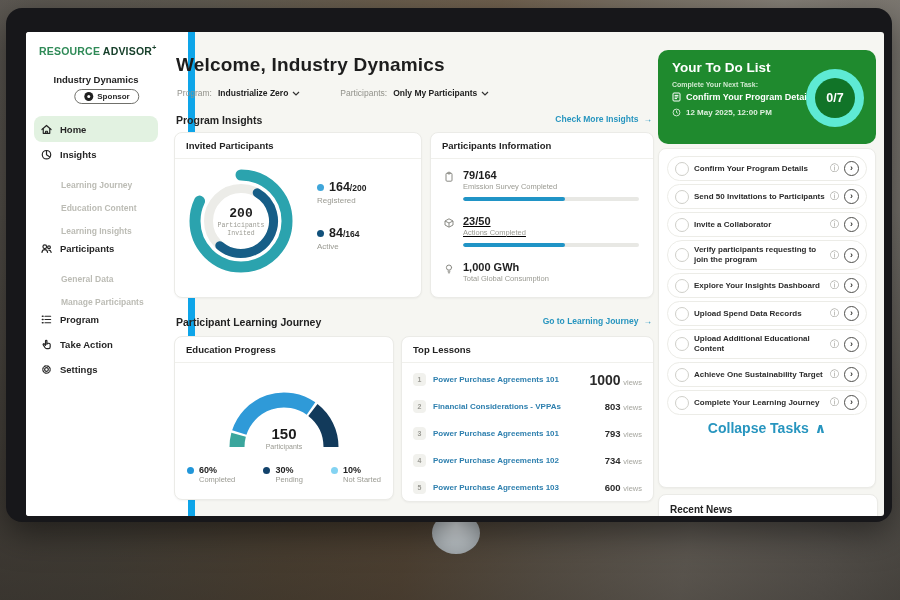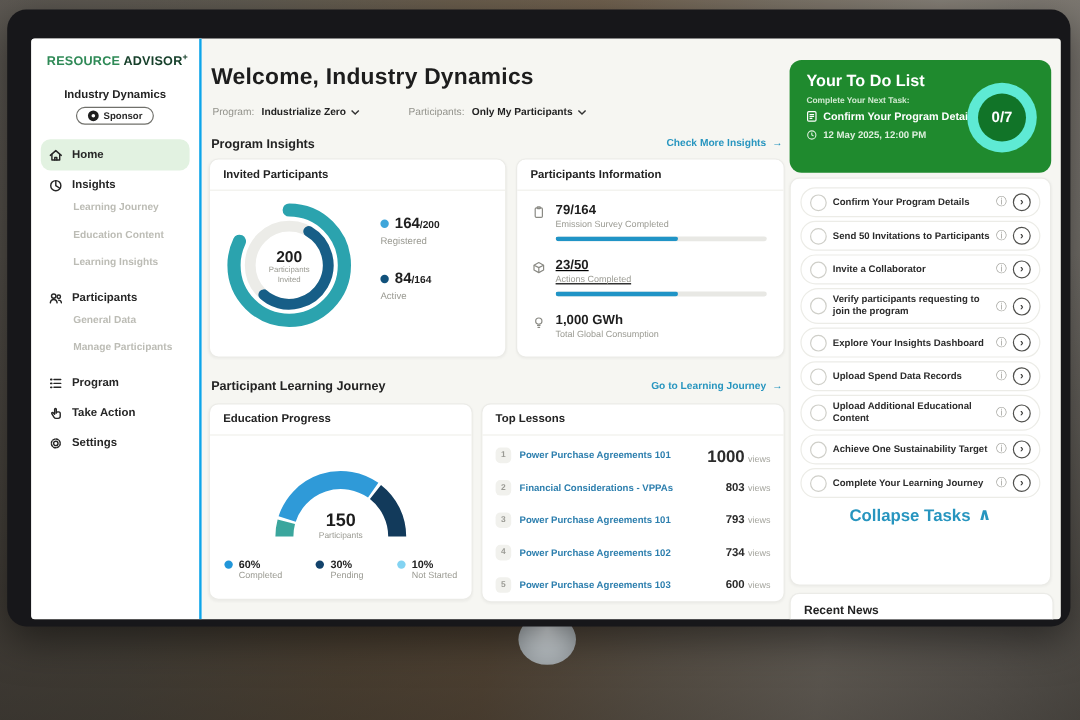--- a/index.html
+++ b/index.html
@@ -11,34 +11,34 @@
       background:linear-gradient(100deg,#524e49 0%,#585349 20%,#665743 38%,#6f5c46 50%,#7c7264 64%,#8b857c 78%,#79756f 92%,#6b6862 100%);}
   .bg::after{content:"";position:absolute;inset:0;
       background:linear-gradient(180deg,rgba(125,120,112,.25) 0%,rgba(0,0,0,0) 35%,rgba(30,26,22,.5) 100%);}
   .stand{left:432px;top:512px;width:48px;height:42px;border-radius:50%;
       background:radial-gradient(circle at 50% 30%,#e8edf0 0%,#c2c9cd 45%,#8d9397 100%);}
   
   .monitor{left:6px;top:8px;width:886px;height:514px;background:#17171a;border-radius:16px;
       box-shadow:0 10px 34px rgba(0,0,0,.5);}
   .screen{left:20px;top:24px;width:858px;height:484px;background:#f6f6f2;border-radius:3px;overflow:hidden;}
   
-  .sidebar{left:0;top:0;width:140px;height:484px;background:#ffffff;border-right:2px solid #0ea5e9;}
+  .sidebar{left:0;top:0;width:140px;height:484px;background:#ffffff;border-right:7px solid #0ea5e9;padding-left:22px;}
   .logo{left:13px;top:11px;font-size:10.5px;font-weight:800;letter-spacing:.2px;white-space:nowrap;}
   .logo .p1{color:#2f8a57;} .logo .p2{color:#17402b;} .logo .plus{color:#17402b;font-size:7.5px;vertical-align:super;}
   .org{left:0;top:42px;width:140px;text-align:center;font-size:9.5px;font-weight:700;color:#232323;}
   .badge{left:50%;top:57px;transform:translateX(-50%);display:inline-flex;align-items:center;gap:4px;
       border:1px solid #70706b;border-radius:11px;padding:2px 9px;background:#fff;}
   .badge .bdot{width:9px;height:9px;border-radius:50%;background:#1f1f1f;position:relative;}
   .badge .bdot::after{content:"";position:absolute;left:3px;top:3px;width:3px;height:3px;border-radius:50%;background:#fff;}
   .badge .blab{font-size:8px;font-weight:700;color:#2a2a2a;}
   .nav{left:0;top:84px;width:140px;display:flex;flex-direction:column;}
   .nav-item{height:25px;display:flex;align-items:center;gap:7px;padding-left:14px;
       font-size:9.5px;font-weight:700;color:#262626;cursor:pointer;}
   .nav-item.active{background:#e2f2e1;border-radius:8px;margin:0 8px;padding-left:6px;height:26px;}
-  .nav-sub{height:23px;display:flex;align-items:flex-start;padding-left:35px;font-size:8.5px;font-weight:700;color:#bcbcb5;cursor:pointer;}
+  .nav-sub{height:23px;display:flex;align-items:flex-end;padding-left:35px;font-size:8.5px;font-weight:700;color:#bcbcb5;cursor:pointer;}
   .nicon{width:13px;height:13px;flex:0 0 13px;display:flex;}
   
   .h-title{left:150px;top:22px;font-size:19px;font-weight:800;color:#1d1d1d;letter-spacing:.2px;}
   .selrow{left:151px;top:56px;display:flex;align-items:center;gap:6px;font-size:8.5px;}
   .sel-label{color:#92928b;}
   .sel-value{font-weight:800;color:#222;display:flex;align-items:center;gap:4px;cursor:pointer;}
   .sel-gap{width:28px;}
   .sec-title{font-size:10.5px;font-weight:800;color:#232323;}
   .link{color:#2795bf;font-size:8.5px;font-weight:800;display:flex;align-items:center;gap:5px;cursor:pointer;}
   .card{background:#fff;border:1px solid #ebebe7;border-radius:8px;box-shadow:0 1px 2px rgba(0,0,0,.04);}
@@ -218,21 +218,21 @@
   </div>
 
   <div class="abs card" style="left:148px;top:100px;width:246px;height:164px;">
     <div class="card-h">Invited Participants</div>
     <svg class="abs" style="left:10px;top:32px;" width="112" height="112" viewBox="0 0 112 112">
       <circle cx="56" cy="56" r="46" fill="none" stroke="#ececе8" stroke-width="11"></circle>
       <circle cx="56" cy="56" r="46" fill="none" stroke="#2ba3ae" stroke-width="11" stroke-linecap="round" stroke-dasharray="237 52" transform="rotate(-90 56 56)"></circle>
       <circle cx="56" cy="56" r="32.5" fill="none" stroke="#ecece8" stroke-width="9"></circle>
       <circle cx="56" cy="56" r="32.5" fill="none" stroke="#175e87" stroke-width="9" stroke-linecap="round" stroke-dasharray="108 96" transform="rotate(-60 56 56)"></circle>
     </svg>
-    <div class="abs donut-center" style="left:26px;top:73px;width:80px;">
+    <div class="abs donut-center" style="left:26px;top:73px;width:80px;font-family:Liberation Mono, monospace;">
       <div class="n">200</div>
       <div class="t">Participants</div>
       <div class="t">Invited</div>
     </div>
     <div class="abs" style="left:142px;top:44px;">
       <div><span class="leg-dot" style="background:#3fa6da;"></span><span class="leg-val">164</span><span class="leg-tot">/200</span></div>
       <div class="leg-lab">Registered</div>
     </div>
     <div class="abs" style="left:142px;top:90px;">
       <div><span class="leg-dot" style="background:#11517b;"></span><span class="leg-val">84</span><span class="leg-tot">/164</span></div>

